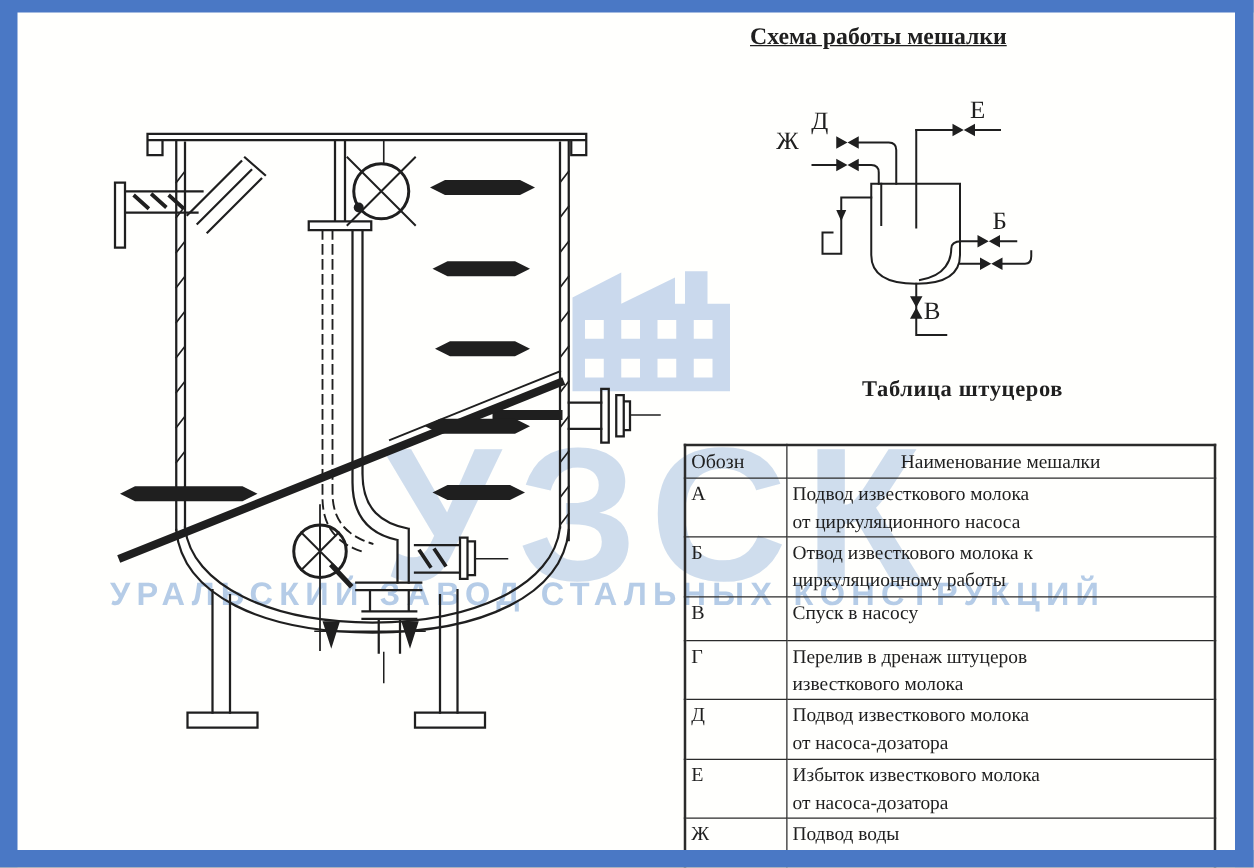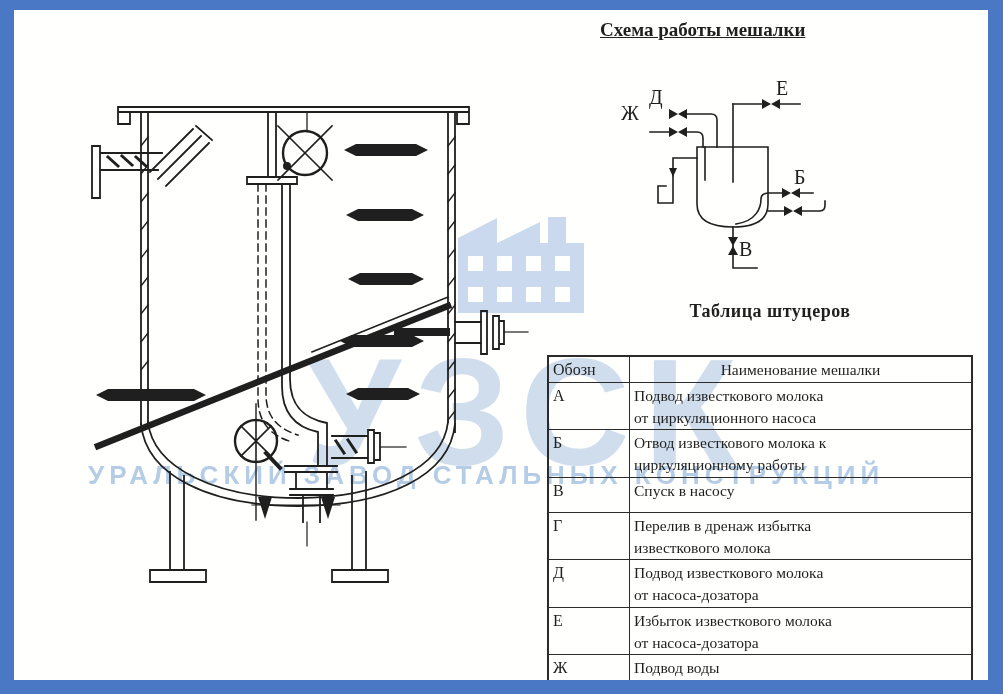--- a/index.html
+++ b/index.html
@@ -209,21 +209,21 @@
       <td class="key">Б</td>
       <td class="name">Отвод известкового молока к
 циркуляционному работы</td>
     </tr>
     <tr class="r-v">
       <td class="key">В</td>
       <td class="name">Спуск в насосу</td>
     </tr>
     <tr class="r-g">
       <td class="key">Г</td>
-      <td class="name">Перелив в дренаж избытка
+      <td class="name">Перелив в дренаж штуцеров
 известкового молока</td>
     </tr>
     <tr class="r-d">
       <td class="key">Д</td>
       <td class="name">Подвод известкового молока
 от насоса-дозатора</td>
     </tr>
     <tr class="r-e">
       <td class="key">Е</td>
       <td class="name">Избыток известкового молока

